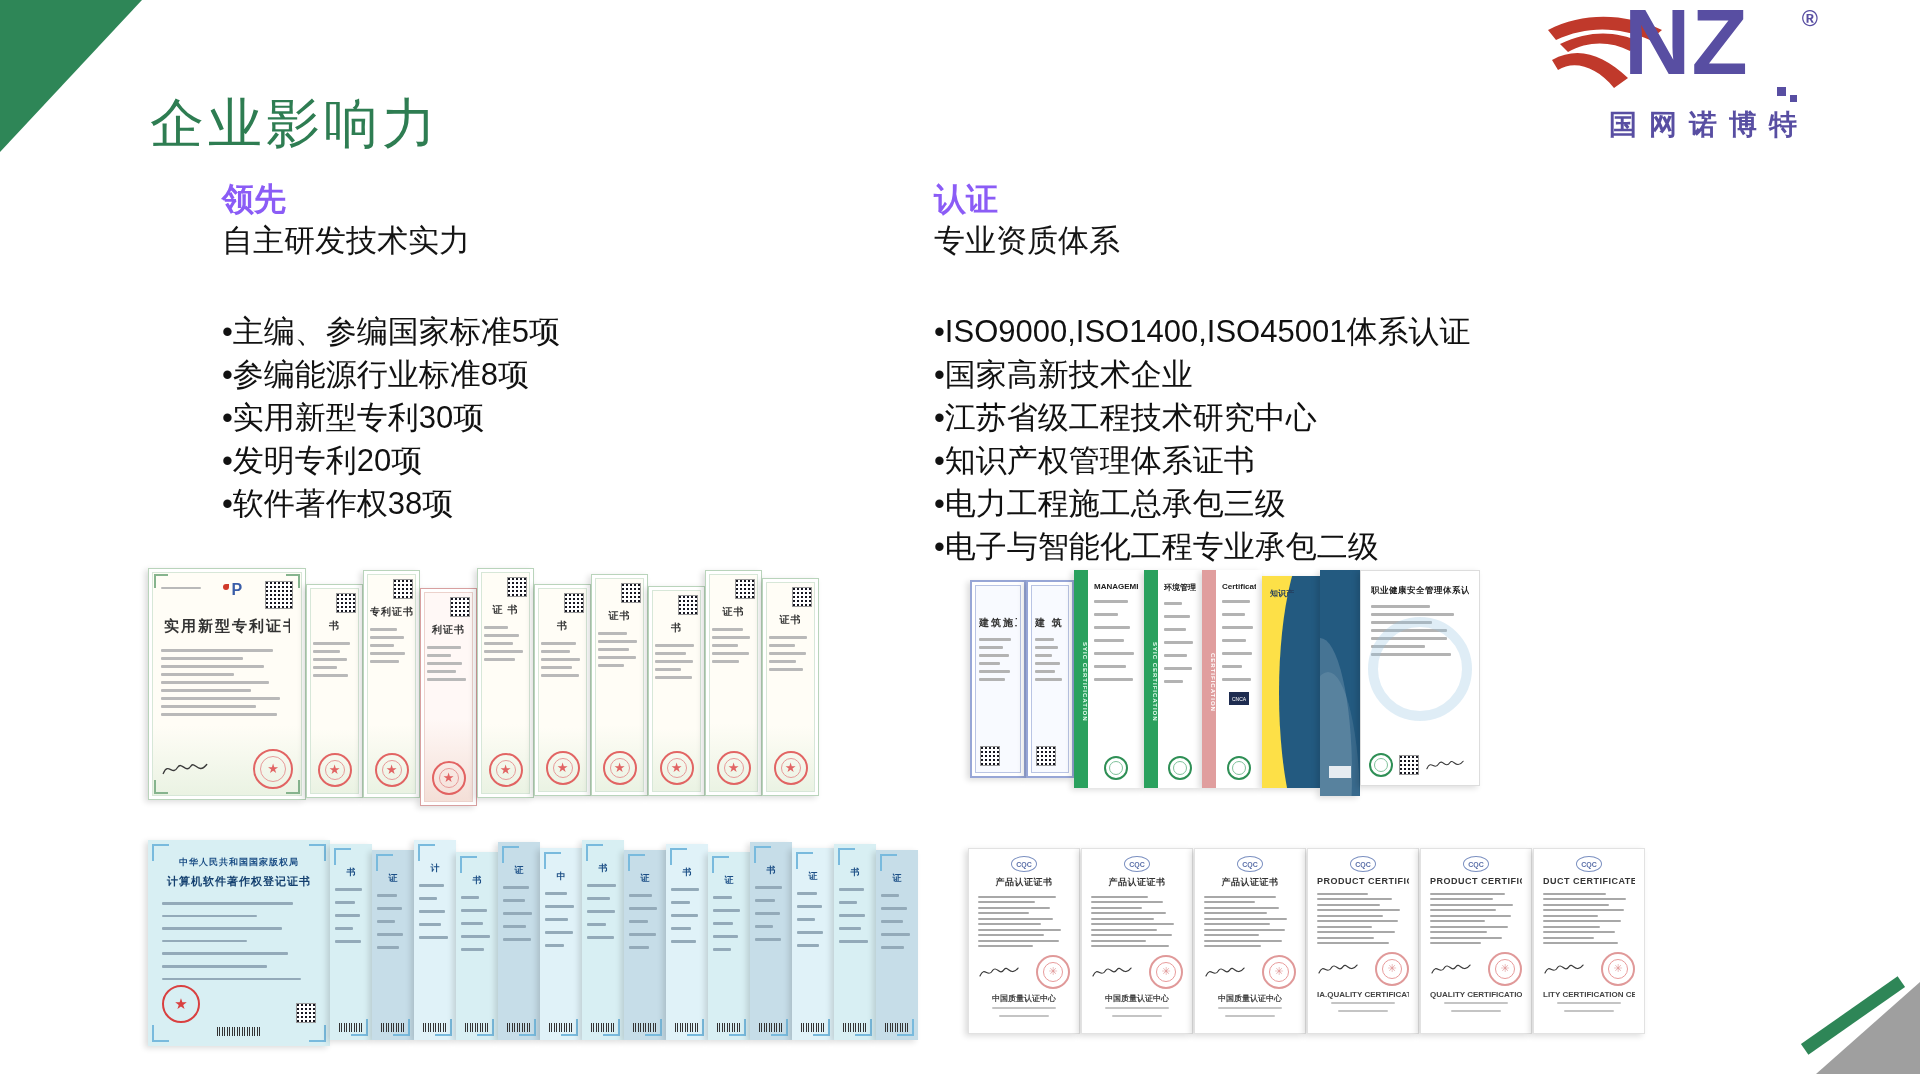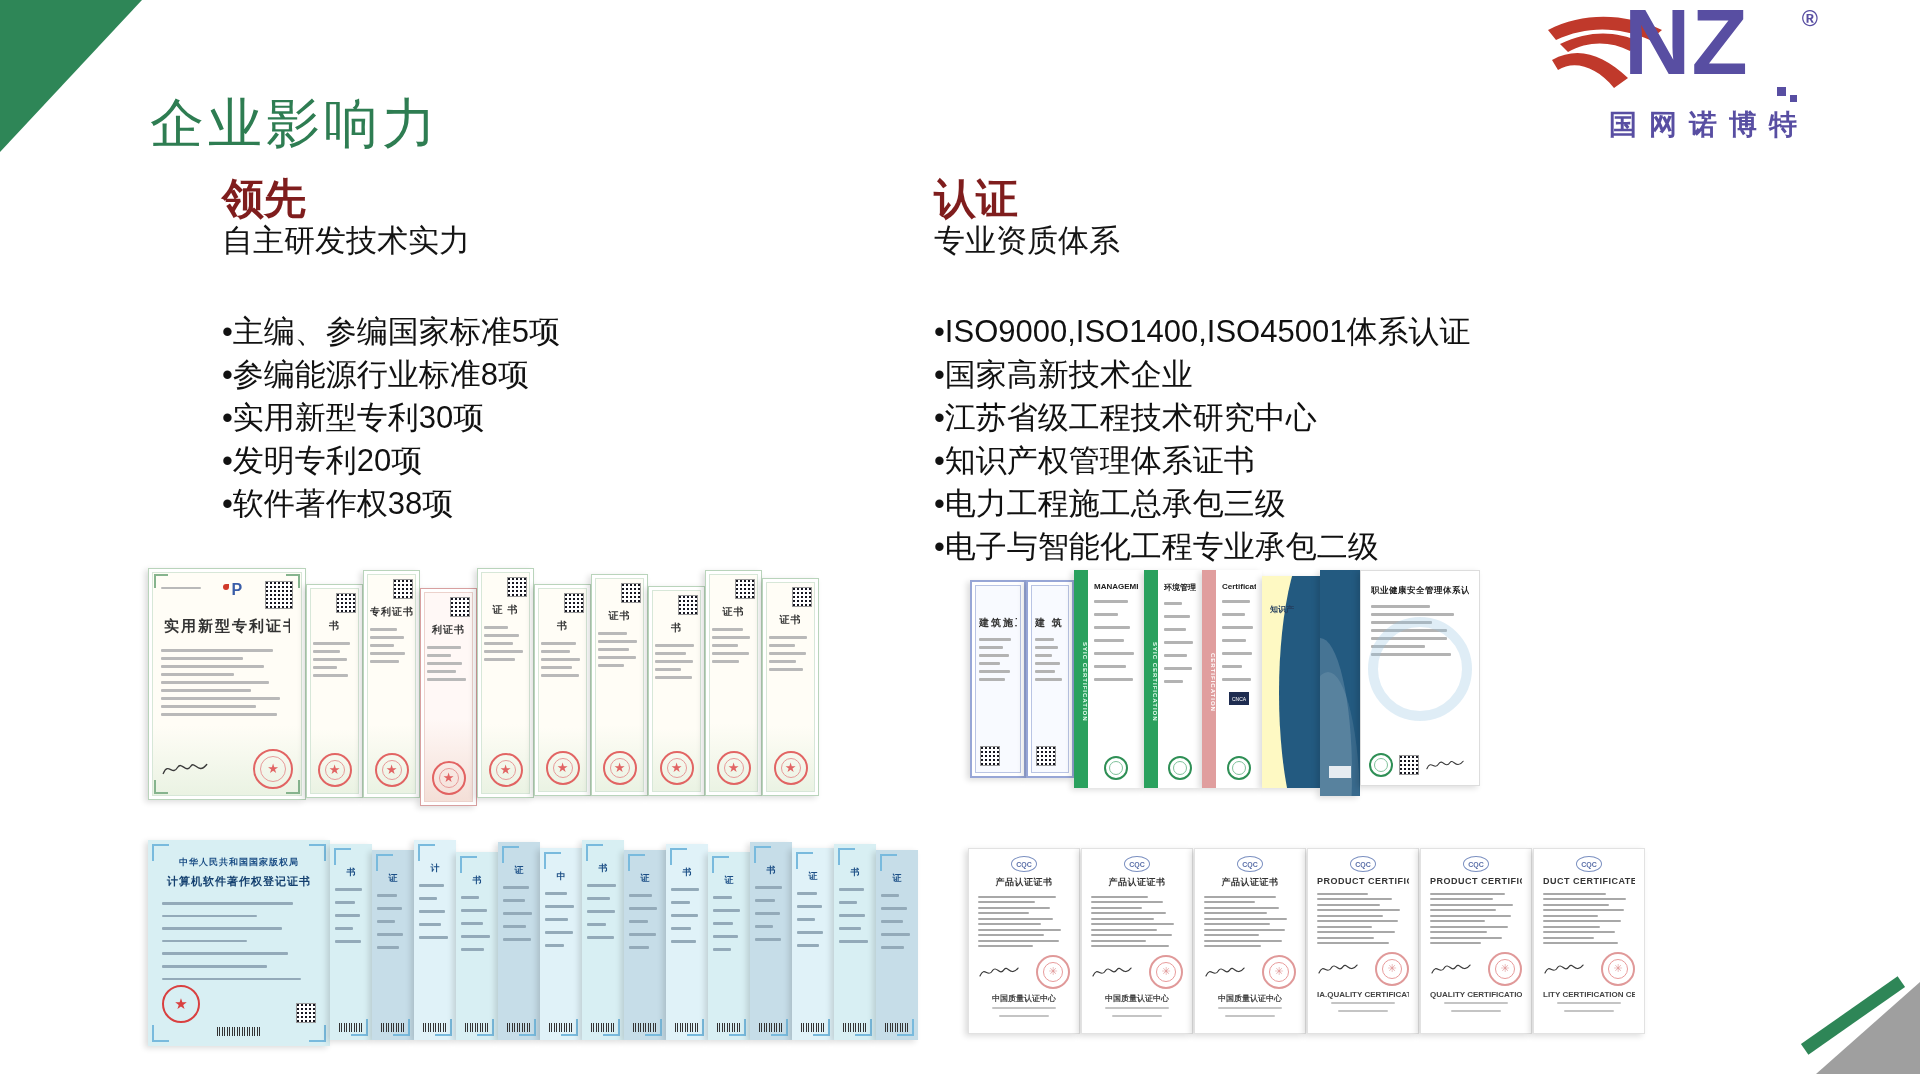--- a/index.html
+++ b/index.html
@@ -27,21 +27,21 @@
   .ztick1{position:absolute;right:42px;bottom:16px;width:9px;height:9px;background:#584ea2;}
   .ztick2{position:absolute;right:31px;bottom:10px;width:7px;height:7px;background:#584ea2;}
   .company{font-size:28px;font-weight:700;color:#584ea2;letter-spacing:12px;margin-top:-6px;padding-left:12px;white-space:nowrap;}
   .tagline{font-size:27px;font-weight:700;font-style:italic;color:#169b58;letter-spacing:3px;
            font-family:"Liberation Serif",serif;margin-top:8px;white-space:nowrap;}
 
   
   .col{position:absolute;top:178px;}
   .col-left{left:222px;}
   .col-right{left:934px;}
-  .sec-head{font-size:42px;font-weight:700;color:#7f1d1d;line-height:42px;}
+  .sec-head{font-size:32px;font-weight:700;color:#8b5cf6;line-height:42px;}
   .sec-sub{font-size:31px;color:#141414;line-height:42px;}
   .bullets{list-style:none;margin:48px 0 0 0;padding:0;}
   .bullets li{font-size:31px;line-height:43px;color:#111;}
 
   
   .grp{position:absolute;display:flex;align-items:flex-start;}
   #grpA{left:148px;top:568px;}
   #grpB{left:970px;top:570px;}
   #grpC{left:148px;top:840px;}
   #grpD{left:968px;top:848px;gap:1px;}
@@ -104,21 +104,21 @@
   .globe{display:block;width:20px;height:20px;border:2px solid #2e8f55;border-radius:50%;position:relative;}
   .globe::after{content:"";position:absolute;inset:3px;border:1px solid #7fc29b;border-radius:50%;}
   .gb .globe,.sb .globe{margin:auto auto 0;}
   .cnca{display:flex;align-items:center;justify-content:center;width:20px;height:13px;background:#1e2c50;
         color:#fff;font-size:5px;margin:6px auto 0;}
   .nv{background:#235a80;height:226px;overflow:hidden;color:#fff;padding:28px 6px;}
   .nv-label{position:relative;z-index:2;font-size:8px;font-weight:700;line-height:1.35;text-align:center;}
   .sw1{position:absolute;width:160%;height:120%;border-radius:50%;background:rgba(255,255,255,.16);left:-80%;top:30%;}
   .sw2{position:absolute;width:160%;height:120%;border-radius:50%;background:rgba(255,255,255,.10);left:-60%;top:45%;}
   .nv-box{position:absolute;bottom:18px;left:50%;transform:translateX(-50%);width:22px;height:12px;background:#fff;opacity:.85;z-index:2;}
-  .sg{background:#fef9c3;height:212px;margin-top:6px;padding:28px 8px;overflow:hidden;}
+  .sg{background:#fde047;height:212px;margin-top:6px;padding:12px 8px;overflow:hidden;}
   .sg .iso-label{color:#243e5e;position:relative;z-index:2;}
   .sg-curve{position:absolute;right:-70%;top:-20%;width:140%;height:150%;border-radius:50%;background:#235a80;}
   .wf{background:#fff;border:1px solid #ddd;height:216px;padding:14px 10px;}
   .wf-title{font-size:8.5px;font-weight:700;color:#222;letter-spacing:.5px;white-space:nowrap;overflow:hidden;text-align:center;margin-bottom:8px;}
   .wm{position:absolute;left:50%;top:46%;transform:translate(-50%,-50%);width:84px;height:84px;
       border:10px solid rgba(150,195,225,.30);border-radius:50%;}
   .wf-bot{position:absolute;left:8px;right:8px;bottom:8px;display:flex;align-items:center;gap:6px;}
 
   
   .cp{background:#d8eff3;}

